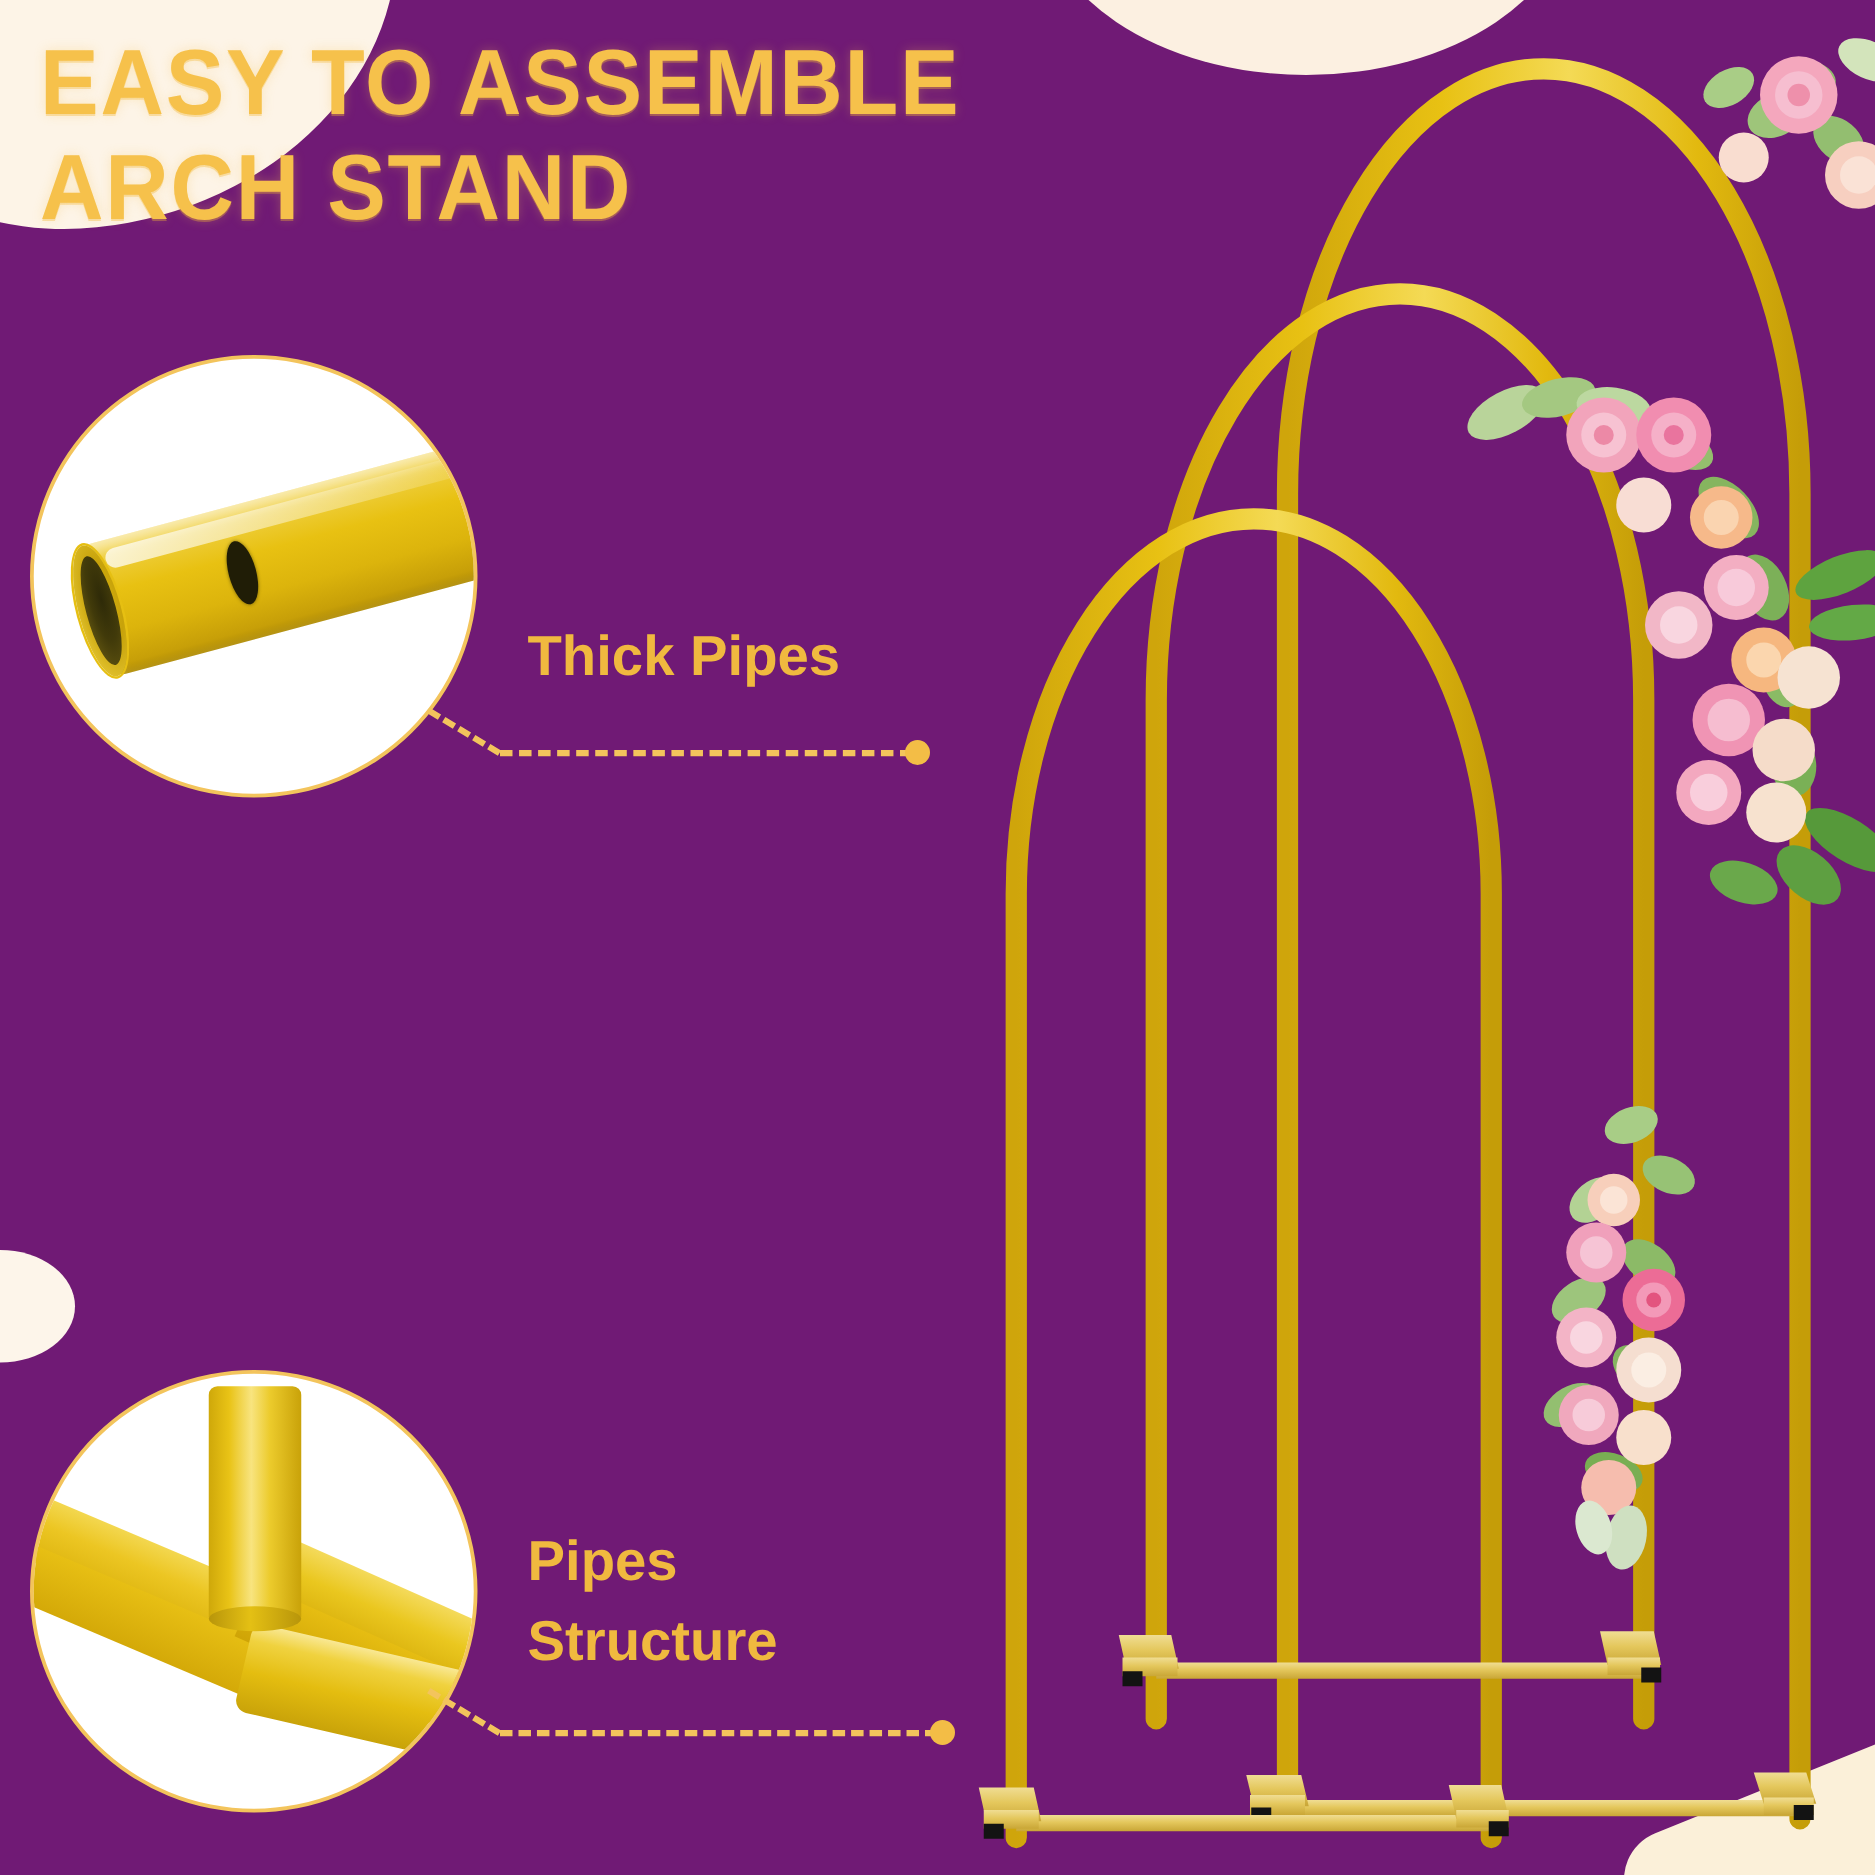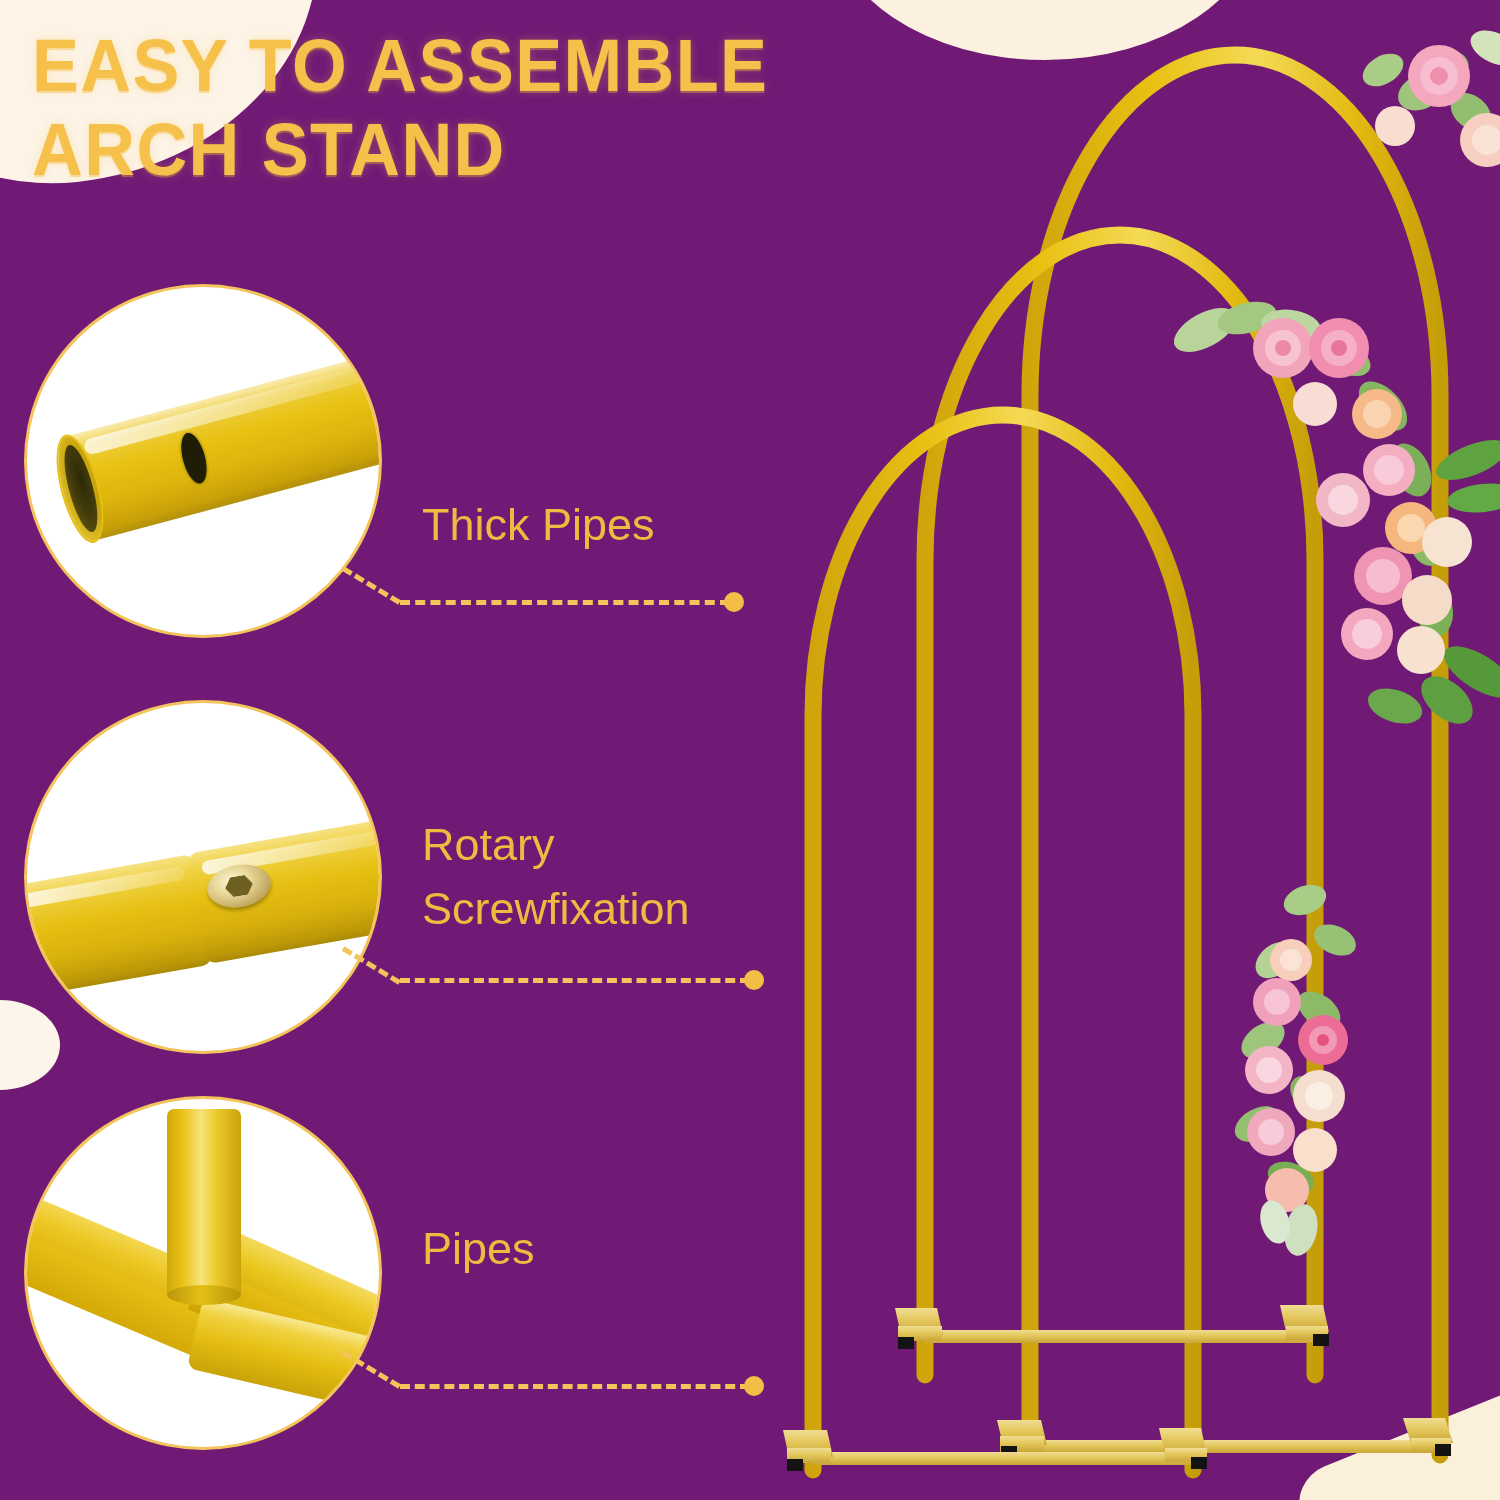--- a/index.html
+++ b/index.html
@@ -63,21 +63,21 @@
     overflow:hidden;
   }
   .photo-inner{position:absolute;inset:0;}
 
   .feat-label{
     position:absolute;
     color:#f0b93f;
     font-size:45px;
     line-height:54px;
     white-space:pre-line;
-    font-weight:400;
+    font-weight:700;
   }
   .dash-wrap{position:absolute;}
   .dash-diag{
     position:absolute;
     width:66px;height:0;
     border-top:5px dashed #f3c45c;
     transform:rotate(31deg);
     transform-origin:left center;
   }
   .dash-line{
@@ -220,61 +220,37 @@
 
     <div class="feat-label" style="left:398px;top:214px;">Thick Pipes</div>
 
     <div class="dash-wrap">
       <div class="dash-diag" style="left:319px;top:282px;"></div>
       <div class="dash-line" style="left:376px;top:316px;width:330px;"></div>
       <div class="dash-dot" style="left:700px;top:308px;"></div>
     </div>
   </div>
 
-  <div class="feature" id="feature-2" style="left:24px;top:700px;width:760px;height:360px;">
-
-    <div class="photo-circle">
-      <div class="photo-inner">
-        <div class="jt-seg jt-left">
-          <div class="jt-gloss"></div>
-        </div>
-        <div class="jt-seg jt-right">
-          <div class="jt-gloss"></div>
-        </div>
-        <div class="jt-screw">
-          <div class="jt-hex"></div>
-        </div>
-      </div>
-    </div>
-
-    <div class="feat-label" style="left:398px;top:118px;">Rotary</div>
-    <div class="feat-label" style="left:398px;top:182px;">Screwfixation</div>
-
-    <div class="dash-wrap">
-      <div class="dash-diag" style="left:319px;top:246px;"></div>
-      <div class="dash-line" style="left:376px;top:278px;width:350px;"></div>
-      <div class="dash-dot" style="left:720px;top:270px;"></div>
-    </div>
-  </div>
 
   <div class="feature" id="feature-3" style="left:24px;top:1096px;width:760px;height:370px;">
 
     <div class="photo-circle">
       <div class="photo-inner">
         <div class="bs-barL"></div>
         <div class="bs-barL-side"></div>
         <div class="bs-barR"></div>
         <div class="bs-barR-side"></div>
         <div class="bs-tube"></div>
         <div class="bs-post"></div>
         <div class="bs-post-cap"></div>
       </div>
     </div>
 
     <div class="feat-label" style="left:398px;top:126px;">Pipes</div>
+    <div class="feat-label" style="left:398px;top:190px;">Structure</div>
 
     <div class="dash-wrap">
       <div class="dash-diag" style="left:319px;top:254px;"></div>
       <div class="dash-line" style="left:376px;top:288px;width:350px;"></div>
       <div class="dash-dot" style="left:720px;top:280px;"></div>
     </div>
   </div>
 
   <div id="product">
     <svg width="765" height="1500" viewBox="0 0 765 1500" xmlns="http://www.w3.org/2000/svg">

